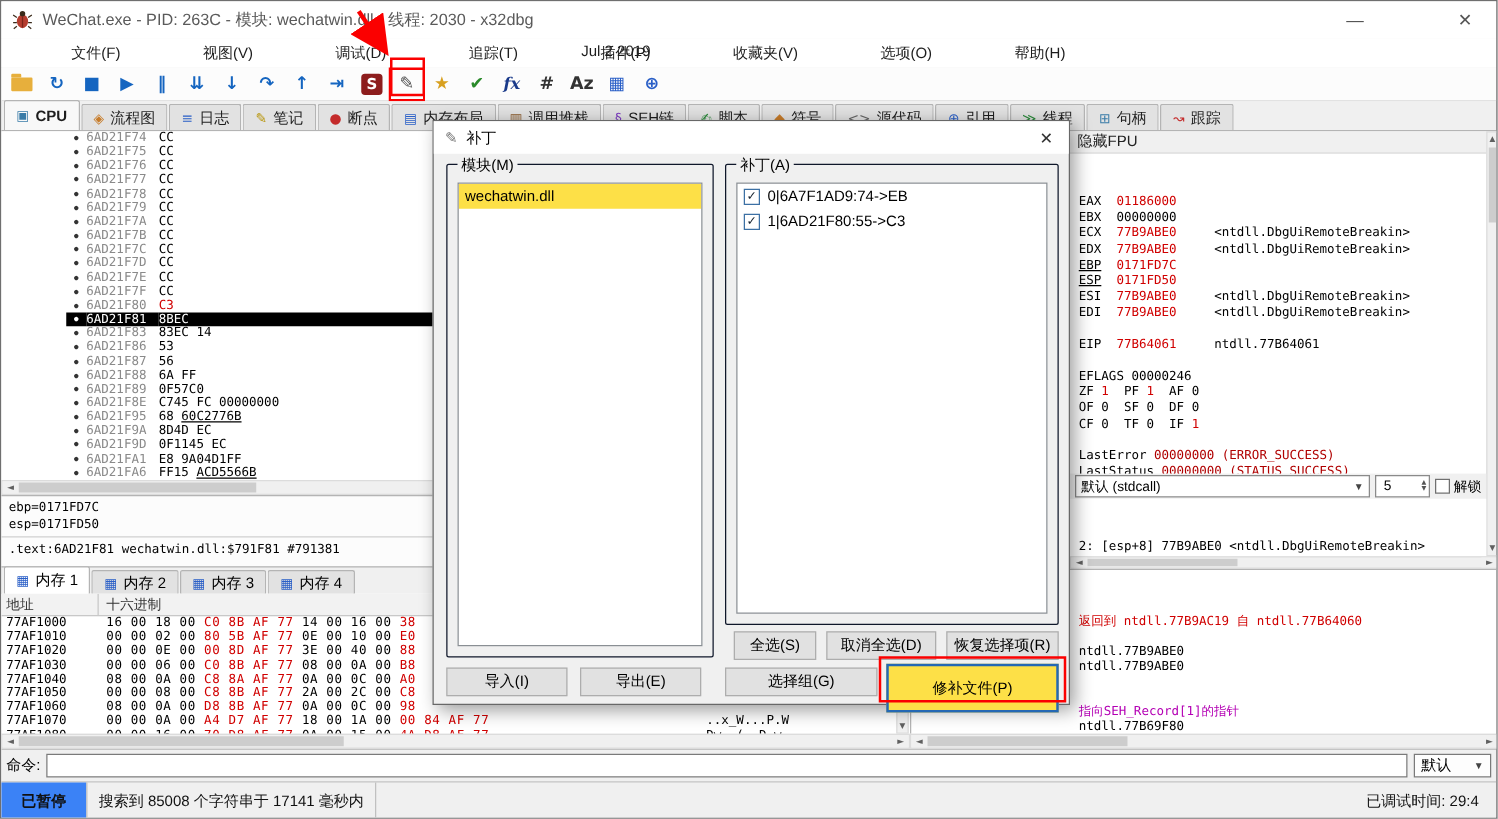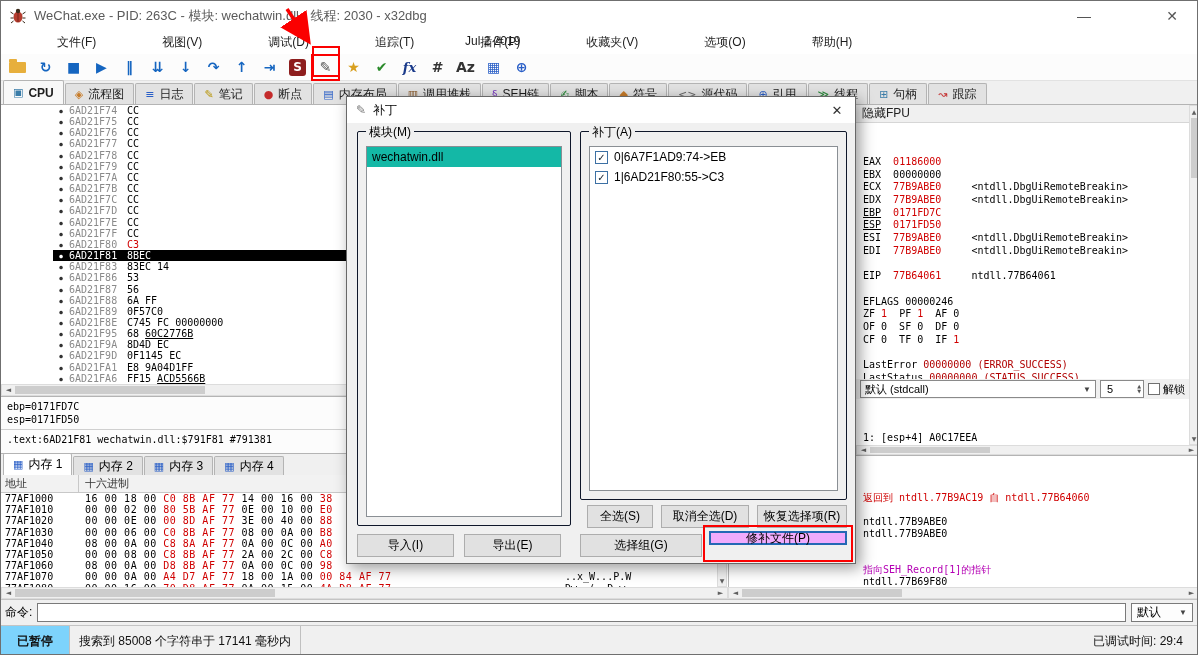--- a/index.html
+++ b/index.html
@@ -121,54 +121,54 @@
   .cmdbar{position:absolute;left:0;top:598px;right:0;height:26px;background:#f0f0f0;
     border-top:1px solid #c4c4c4;display:flex;align-items:center;gap:5px;padding:0 4px;
     font-size:12px;}
   .cmd-input{flex:1;height:19px;border:1px solid #7a7a7a;background:#fff;font-size:12px;
     padding:0 4px;font-family:"Liberation Sans",sans-serif;}
   .cmd-combo{width:62px;height:19px;border:1px solid #7a7a7a;background:#fdfdfd;font-size:12px;
     display:flex;align-items:center;justify-content:space-between;padding:0 5px;}
   
   .statusbar{position:absolute;left:0;top:624px;right:0;height:31px;background:#f0f0f0;
     border-top:1px solid #c4c4c4;display:flex;align-items:stretch;font-size:12px;color:#111;}
-  .st-chip{width:68px;background:#7dd3fc;display:flex;align-items:center;justify-content:center;
+  .st-chip{width:68px;background:#3b82f6;display:flex;align-items:center;justify-content:center;
     font-weight:bold;}
   .st-sep{width:1px;background:#c0c0c0;}
   .st-msg{display:flex;align-items:center;padding:0 9px;}
   .st-fill{flex:1;}
   .st-time{display:flex;align-items:center;width:104px;overflow:hidden;white-space:nowrap;}
   
   .dialog{position:absolute;left:345px;top:95px;width:510px;height:468px;background:#f0f0f0;
     border:1px solid #686868;box-shadow:4px 4px 14px rgba(0,0,0,.4);z-index:50;font-size:12px;}
   .dlg-title{height:26px;background:#fff;display:flex;align-items:center;gap:7px;
     padding-left:9px;color:#000;}
   .dlg-close{position:absolute;right:0;top:0;width:36px;height:26px;display:flex;
     align-items:center;justify-content:center;font-size:13px;color:#333;}
   .group{position:absolute;border:1px solid #0f172a;border-radius:2px;}
   .group-label{position:absolute;top:-8px;left:8px;background:#f0f0f0;padding:0 3px;}
   .g-mod{left:10px;top:34px;width:214px;height:395px;}
   .g-patch{left:233px;top:34px;width:267px;height:369px;}
   .listbox{position:absolute;left:8px;right:8px;top:14px;bottom:8px;background:#fff;
     border:1px solid #8a8f94;overflow:hidden;}
   .mod-item{height:20px;display:flex;align-items:center;padding-left:5px;}
-  .mod-item.selected{background:#14b8a6;}
+  .mod-item.selected{background:#fde047;}
   .patch-item{height:20px;display:flex;align-items:center;gap:6px;padding-left:5px;}
   .cb{width:13px;height:13px;border:1px solid #3c70a4;background:#fff;display:flex;
     align-items:center;justify-content:center;font-size:10px;color:#14202c;flex:0 0 auto;}
   .btn{position:absolute;height:23px;background:#e1e1e1;border:1px solid #adadad;
     display:flex;align-items:center;justify-content:center;}
   .b-selall{left:240px;top:408px;width:66px;}
   .b-deselall{left:314px;top:408px;width:88px;}
   .b-restore{left:410px;top:408px;width:90px;}
   .b-import{left:10px;top:437px;width:97px;}
   .b-export{left:117px;top:437px;width:97px;}
   .b-selgroup{left:233px;top:437px;width:122px;}
-  .b-patchfile{left:362px;top:434px;width:138px;height:14px;border:2px solid #2468b4;
-    background:#f0abfc;}
+  .b-patchfile{left:362px;top:434px;width:138px;height:39px;border:2px solid #2468b4;
+    background:#fde047;}
   
   .ann{position:absolute;z-index:80;pointer-events:none;}
   .ann-box-toolbar{left:311px;top:45px;width:28px;height:31px;border:2px solid #fb0000;}
   .ann-box-patchfile{left:356px;top:428px;width:150px;height:37px;border:2px solid #fb0000;z-index:60;pointer-events:none;position:absolute;}
   .ann-arrow{left:278px;top:6px;width:50px;height:44px;}
 </style>
 </head>
 <body>
 
 <div class="window">
@@ -610,21 +610,21 @@
         </span>
     </span>
     <span class="cc-check">
       <span class="cbx"></span>
       <span>解锁</span>
     </span>
   </div>
 
   <div class="args mono">
     
-  <div class="argline">1: [esp+4] A0C17EEA</div><div class="argline">2: [esp+8] 77B9ABE0 &lt;ntdll.DbgUiRemoteBreakin&gt;</div></div>
+  <div class="argline">2: [esp+8] 77B9ABE0 &lt;ntdll.DbgUiRemoteBreakin&gt;</div></div>
   <div class="hs" style="left:855px;top:444px;width:343px;height:10px;">
     <span class="hs-btn">◄</span>
     <span class="hs-track">
         <span class="hs-thumb" style="left:0;width:120px;"></span>
       </span>
     <span class="hs-btn">►</span>
   </div>
 
   <div class="stack mono">
 

